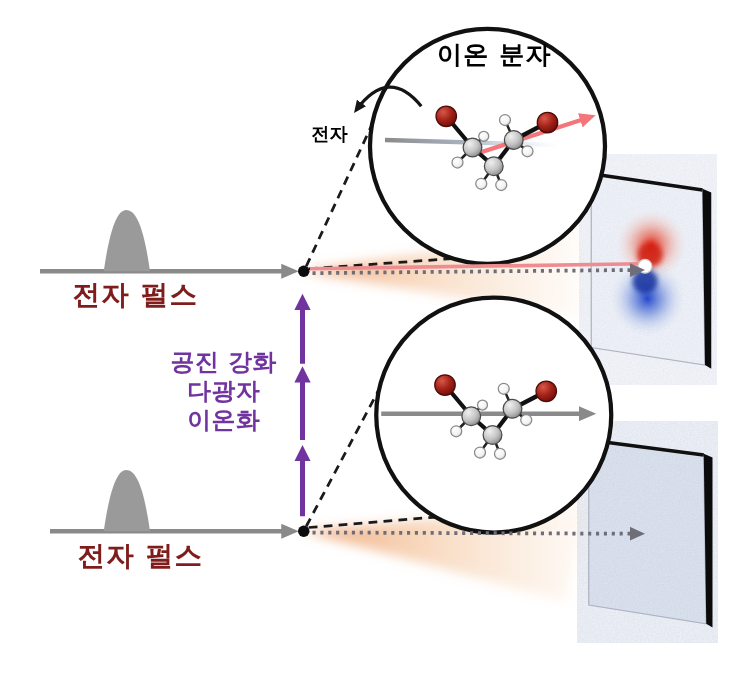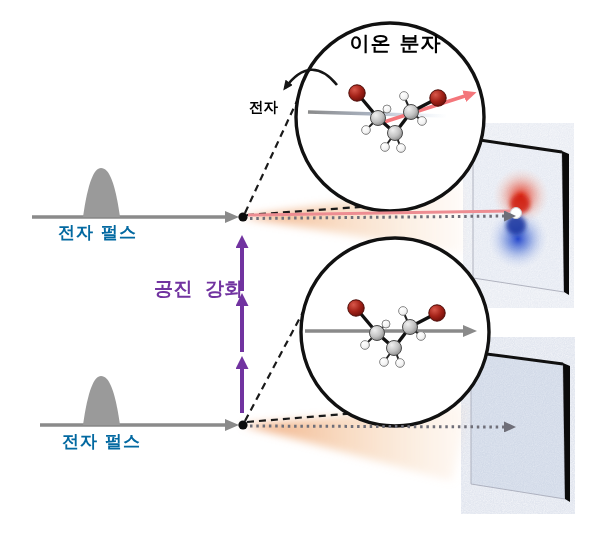--- a/index.html
+++ b/index.html
@@ -2,21 +2,21 @@
 <html><head>
 <meta charset="utf-8">
 <style>
   html,body{margin:0;padding:0;background:#ffffff;}
   #stage{
     position:relative;width:600px;height:554px;background:#ffffff;overflow:hidden;
     font-family:"DejaVu Sans","Liberation Sans",sans-serif;
   }
   #art{position:absolute;left:0;top:0;}
   .lbl{position:absolute;font-weight:bold;white-space:nowrap;}
-  .beam-lbl{color:#0369a1;font-size:17px;letter-spacing:1px;}
+  .beam-lbl{color:#7f1d1d;font-size:22px;letter-spacing:1px;}
   .inset-title{color:#000000;font-size:20px;width:135px;text-align:center;letter-spacing:1px;}
   .rempi{color:#7133a0;font-size:19px;line-height:23px;width:130px;text-align:center;letter-spacing:0.5px;}
   .electron-lbl{color:#000000;font-size:14.5px;}
 </style>
 </head>
 <body>
 
 <div id="stage">
 
 <svg id="art" width="600" height="554" viewBox="0 0 600 554">
@@ -191,21 +191,23 @@
 
   <line x1="248" y1="215" x2="513" y2="211" stroke="#ed8d92" stroke-width="3"></line>
   <circle cx="516" cy="213" r="5.5" fill="#ffffff" stroke="#d0d0d4" stroke-width="1"></circle>
   <line x1="250" y1="218.5" x2="506" y2="216" stroke="#6e6e78" stroke-width="3" stroke-dasharray="2.5 3.8" marker-end="url(#headGraySmall)"></line>
   <line x1="250" y1="426" x2="506" y2="427" stroke="#6e6e78" stroke-width="3" stroke-dasharray="2.5 3.8" marker-end="url(#headGraySmall)"></line>
 </svg>
 
 <div class="lbl beam-lbl" style="left:58px;top:221px;">전자 펄스</div>
 <div class="lbl beam-lbl" style="left:62px;top:430px;">전자 펄스</div>
 
-<div class="lbl rempi" style="left:134px;top:279px;font-family:Liberation Mono, monospace;">
+<div class="lbl rempi" style="left:114px;top:279px;">
   <div>공진 강화</div>
+  <div>다광자</div>
+  <div>이온화</div>
 </div>
 
 <div class="lbl inset-title" style="left:328px;top:30px;">이온 분자</div>
 
 <div class="lbl electron-lbl" style="left:249px;top:98px;">전자</div>
 
 </div>
 
 </body></html>

